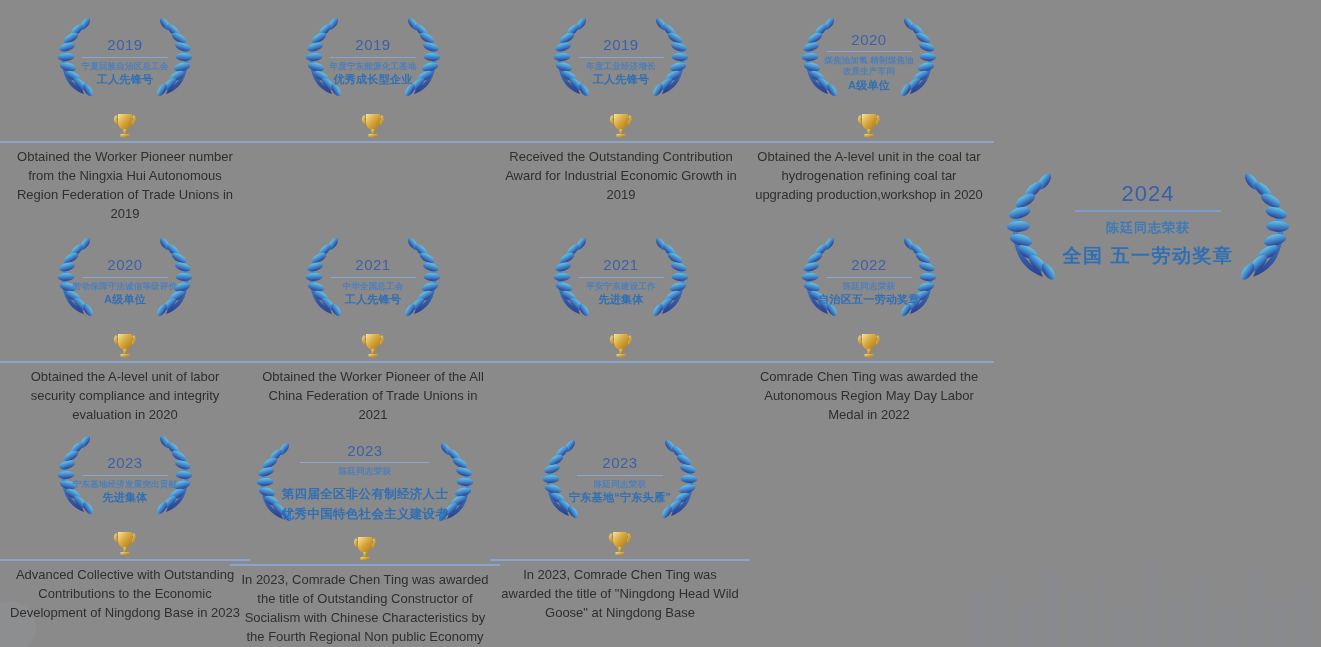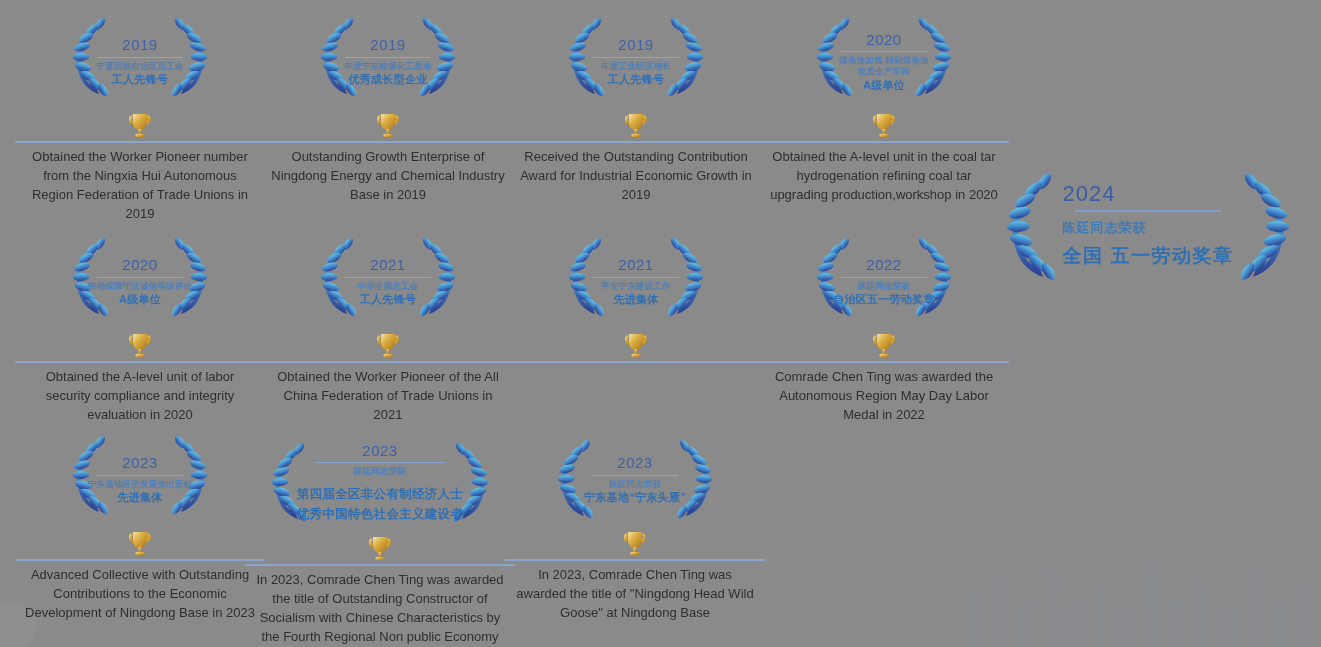--- a/index.html
+++ b/index.html
@@ -35,21 +35,21 @@
   }
   .grid-h {
     background-image: repeating-linear-gradient(to right, #9a9a9a 0 1px, transparent 1px 5px);
     background-size: 100% 1px;
     background-repeat: repeat-x;
     -webkit-mask-image: repeating-linear-gradient(to bottom, #000 0 1px, transparent 1px 83px);
     mask-image: repeating-linear-gradient(to bottom, #000 0 1px, transparent 1px 83px);
     -webkit-mask-position: 0 47px; mask-position: 0 47px;
   }
 
-  .awards-area { position: absolute; left: 15px; top: 0; width: 975px; height: 647px; }
+  .awards-area { position: absolute; left: 0; top: 0; width: 975px; height: 647px; }
 
   .row { position: absolute; left: 0; width: 975px; }
   .row-0 { top: 14px; }
   .row-1 { top: 234px; }
   .row-2 { top: 432px; }
 
   .card { position: absolute; width: 250px; }
   .card.c0 { left: 0px; }
   .card.c1 { left: 248px; }
   .card.c2 { left: 496px; }
@@ -123,21 +123,21 @@
     text-align: center;
     padding: 0 8px;
   }
 
   
   .hero { position: absolute; left: 975px; top: 0; width: 346px; height: 647px; }
   .hero-wreath-wrap {
     position: absolute; left: 0; top: 160px; width: 346px; height: 130px;
     display: flex; align-items: center; justify-content: center;
   }
-  .hero-text { position: relative; z-index: 3; text-align: left; }
+  .hero-text { position: relative; z-index: 3; text-align: center; }
   .hero-year { font-size: 22px; color: #3a5fa8; letter-spacing: 1px; }
   .hero-rule { width: 146px; height: 1.5px; background: #7e9ccb; margin: 3px auto 7px auto; }
   .hero-sub { font-size: 13px; color: #3f7ab5; font-weight: 700; letter-spacing: 1px; }
   .hero-main { font-size: 19px; color: #2f6fb5; font-weight: 700; letter-spacing: 1.5px; margin-top: 6px; }
   .skyline {
     position: absolute; left: 960px; bottom: 0; width: 361px; height: 110px;
     opacity: 0.10; pointer-events: none;
   }
   .left-fade {
     position: absolute; left: 0; bottom: 0; width: 60px; height: 90px;
@@ -280,21 +280,20 @@
         <div class="mini-trophy">
           <svg width="26" height="28" viewBox="0 0 26 28">
             <path d="M4 4 C1 6 1 12 6 14 L7 11 C4.5 10 4.5 6.5 6 6 Z" fill="url(#tg1)"></path>
               <path d="M22 4 C25 6 25 12 20 14 L19 11 C21.5 10 21.5 6.5 20 6 Z" fill="url(#tg1)"></path>
               <path d="M6 3 H20 V11 C20 16 16.6 19 13 19 C9.4 19 6 16 6 11 Z" fill="url(#tg1)"></path>
               <rect x="11.6" y="18" width="2.8" height="5" fill="url(#tg1)"></rect>
               <rect x="8.4" y="23" width="9.2" height="3" rx="1" fill="url(#tg1)"></rect>
           </svg>
         </div>
         <div class="sep-line"></div>
-        <div class="caption">Outstanding Growth Enterprise of Ningdong Energy and Chemical Industry Base in 2019</div>
       </div>
 
       <div class="card c2">
         <div class="wreath-wrap">
           <svg class="wreath-svg" width="170" height="86" viewBox="0 0 170 86">
             <g fill="url(#wg1)">
               <path d="M44 12 C22 22 16 48 28 68 C32 74 38 78 44 80 L42 75 C31 70 25 58 26 46 C27 32 34 20 46 14 Z"></path>
               <ellipse cx="45" cy="10" rx="7" ry="3.4" transform="rotate(-52 45 10)"></ellipse>
                 <ellipse cx="37" cy="16" rx="7.5" ry="3.6" transform="rotate(-42 37 16)"></ellipse>
                 <ellipse cx="31" cy="24" rx="8" ry="3.8" transform="rotate(-30 31 24)"></ellipse>

